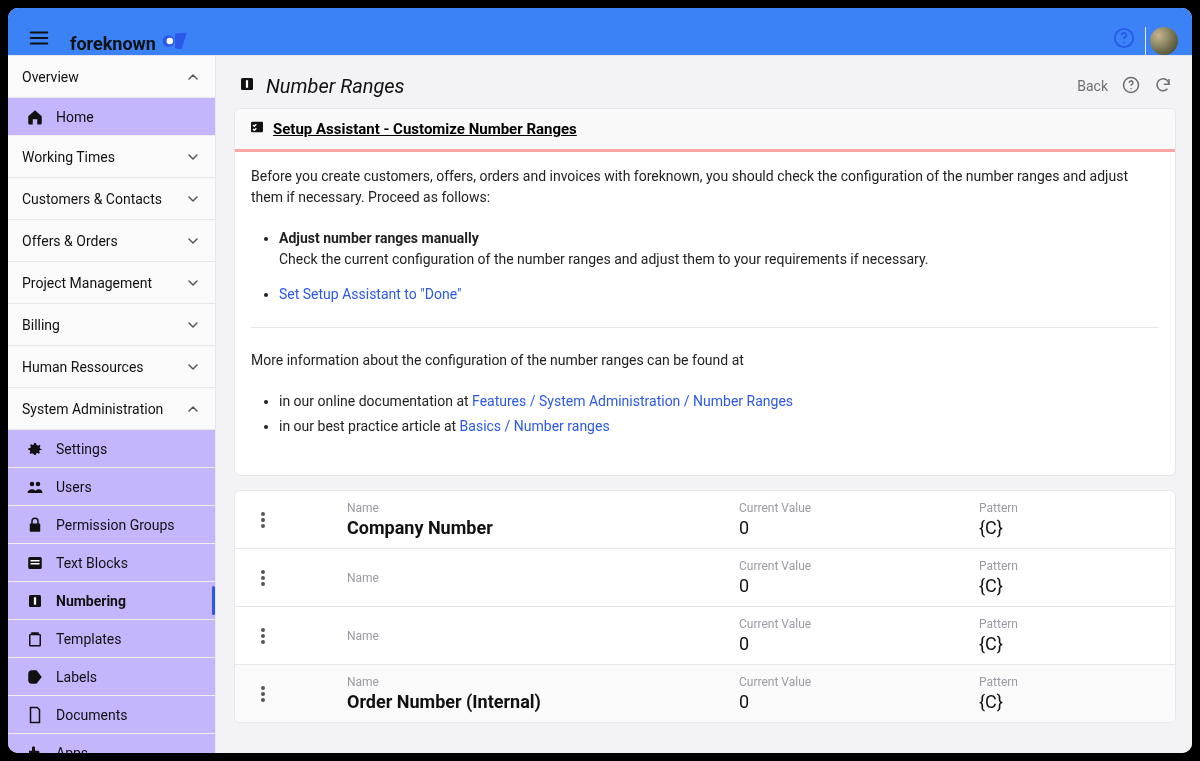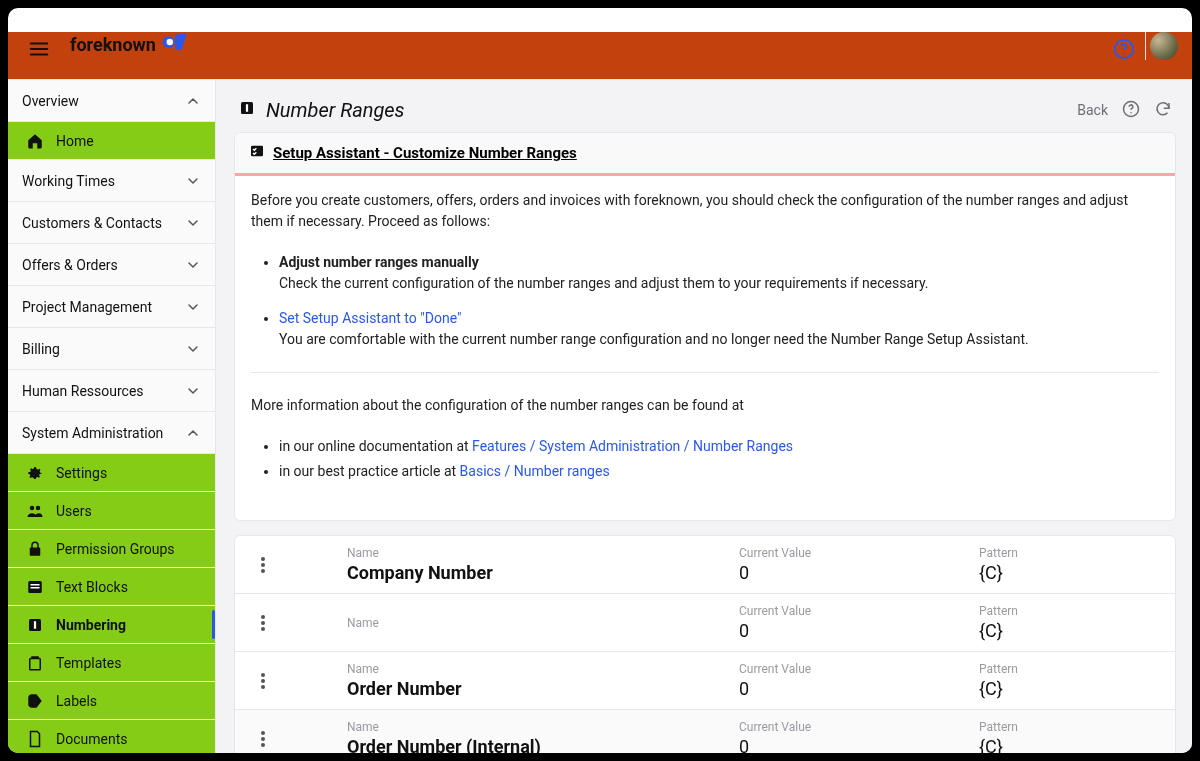--- a/index.html
+++ b/index.html
@@ -17,25 +17,24 @@
     border-radius: 10px;
     overflow: hidden;
     display: flex;
     flex-direction: column;
   }
 
   
   .topbar {
     height: 48px;
     display: flex;
-    align-items: flex-start;
+    align-items: flex-end;
     padding: 0 14px;
     border-bottom: 1px solid #e7e7e9;
-    background: #c2410c;
-    margin-top: 24px;
+    background: #3b82f6;
   }
   .topbar .hamburger svg { width: 22px; height: 22px; }
   .brand {
     display: flex; align-items: center; gap: 6px;
     margin-left: 14px;
     font-weight: 700;
     font-size: 18px;
     color: #111;
   }
   .brand-logo svg { width: 26px; height: 20px; }
@@ -67,21 +66,21 @@
     border-bottom: 1px solid #e7e7e9;
     cursor:pointer;
     background:#fafafb;
   }
   .chev { width:16px; height:16px; color:#555; }
   .sb-item {
     height: 38px;
     padding: 0 14px 0 18px;
     display:flex; align-items:center; gap:12px;
     border-bottom: 1px solid #eeeeef;
-    background:#84cc16;
+    background:#c4b5fd;
     cursor:pointer;
     position:relative;
   }
   .sb-item .ico { width:18px; height:18px; display:flex; align-items:center; justify-content:center; }
   .sb-item .ico svg { width:18px; height:18px; fill:#111; }
   .sb-item.active { font-weight:700; }
   .sb-item.active::after {
     content:""; position:absolute; right:0; top:4px; bottom:4px; width:3px; background:#2b58ea; border-radius:2px;
   }
 
@@ -359,21 +358,20 @@
         </div>
         <div class="card-body">
           <div>Before you create customers, offers, orders and invoices with foreknown, you should check the configuration of the number ranges and adjust them if necessary. Proceed as follows:</div>
           <ul>
             <li>
               <strong>Adjust number ranges manually</strong><br>
               <span>Check the current configuration of the number ranges and adjust them to your requirements if necessary.</span>
             </li>
             <li style="margin-top:14px">
               <span class="link">Set Setup Assistant to "Done"</span><br>
-              <span>You are comfortable with the current number range configuration and no longer need the Number Range Setup Assistant.</span>
             </li>
           </ul>
           <hr>
           <div>More information about the configuration of the number ranges can be found at</div>
           <ul>
             <li>
               <span>in our online documentation at </span><span class="link">Features / System Administration / Number Ranges</span>
             </li>
             <li>
               <span>in our best practice article at </span><span class="link">Basics / Number ranges</span>
@@ -430,21 +428,20 @@
         <div class="nr-row">
           <div class="nr-menu">
               <svg viewBox="0 0 4 16">
                 <circle cx="2" cy="2" r="2"></circle>
                 <circle cx="2" cy="8" r="2"></circle>
                 <circle cx="2" cy="14" r="2"></circle>
               </svg>
             </div>
           <div class="nr-cell name">
             <div class="lbl">Name</div>
-            <div class="val">Order Number</div>
           </div>
           <div class="nr-cell cur">
             <div class="lbl">Current Value</div>
             <div class="val">0</div>
           </div>
           <div class="nr-cell pat">
             <div class="lbl">Pattern</div>
             <div class="val">{C}</div>
           </div>
         </div>

